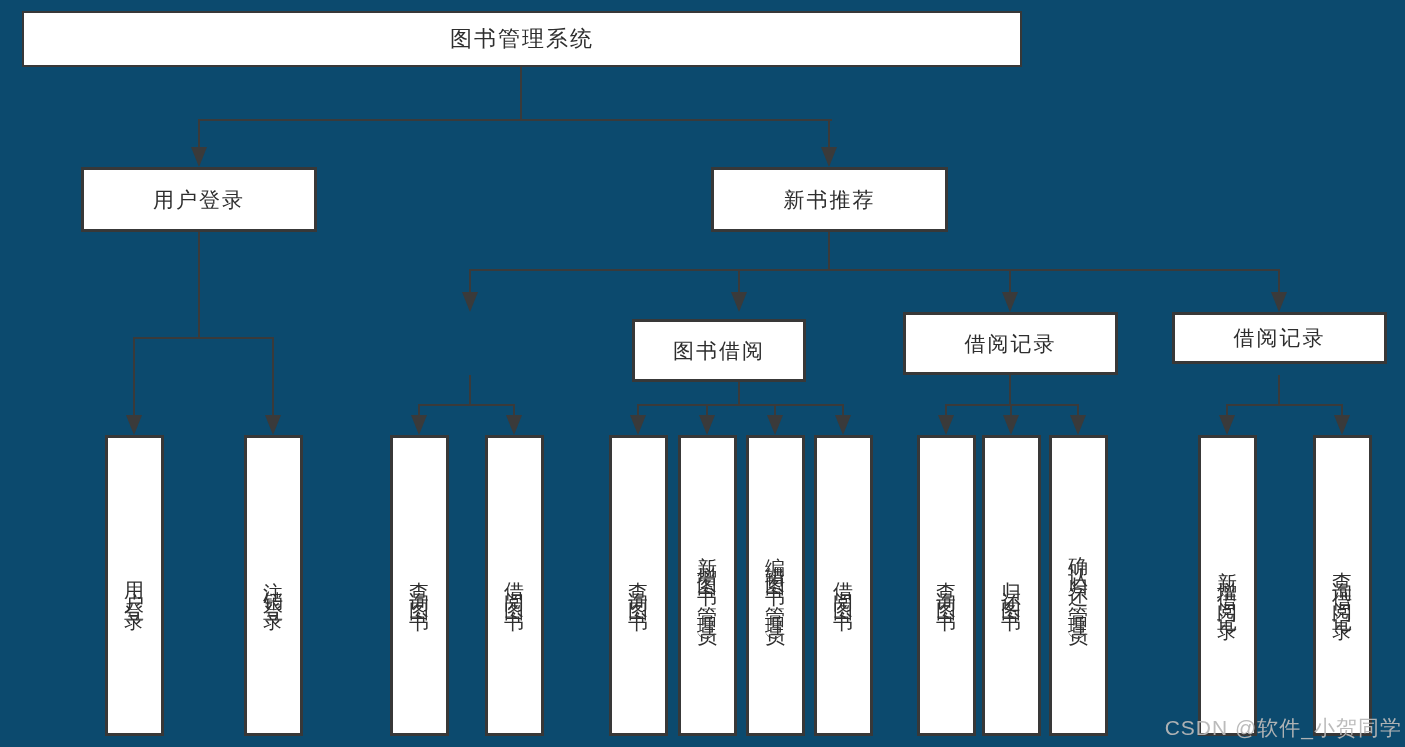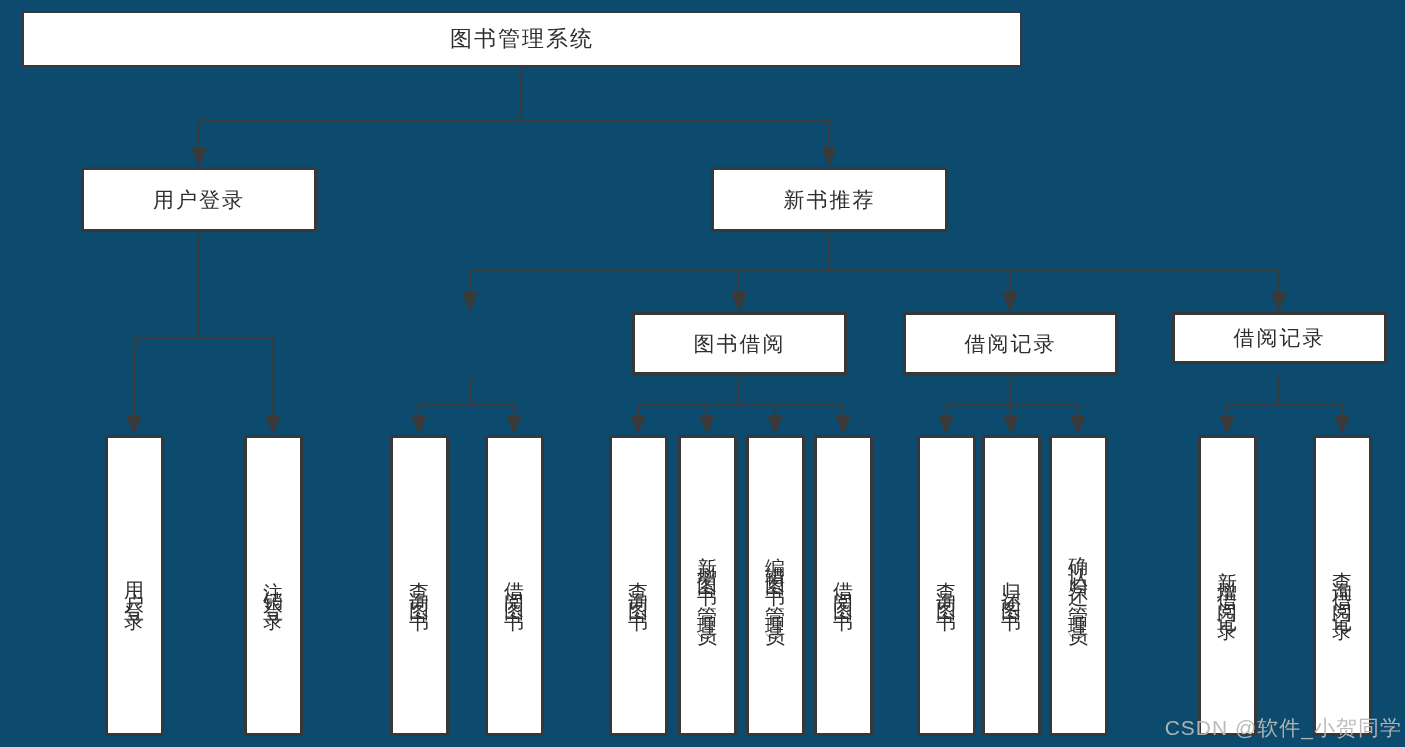--- a/index.html
+++ b/index.html
@@ -102,21 +102,21 @@
     <span>图书管理系统</span>
   </div>
 
   <div class="box" style="left:81px;top:167px;width:236px;height:65px">
     <span>用户登录</span>
   </div>
   <div class="box" style="left:711px;top:167px;width:237px;height:65px">
     <span>新书推荐</span>
   </div>
 
-  <div class="box" style="left:632px;top:312px;width:215px;height:63px">
+  <div class="box" style="left:632px;top:319px;width:174px;height:63px">
     <span>图书借阅</span>
   </div>
   <div class="box" style="left:903px;top:312px;width:215px;height:63px">
     <span>借阅记录</span>
   </div>
   <div class="box" style="left:1172px;top:312px;width:215px;height:52px">
     <span>借阅记录</span>
   </div>
 
   <div class="box leaf" style="left:105px;top:435px;width:59px;height:301px">

